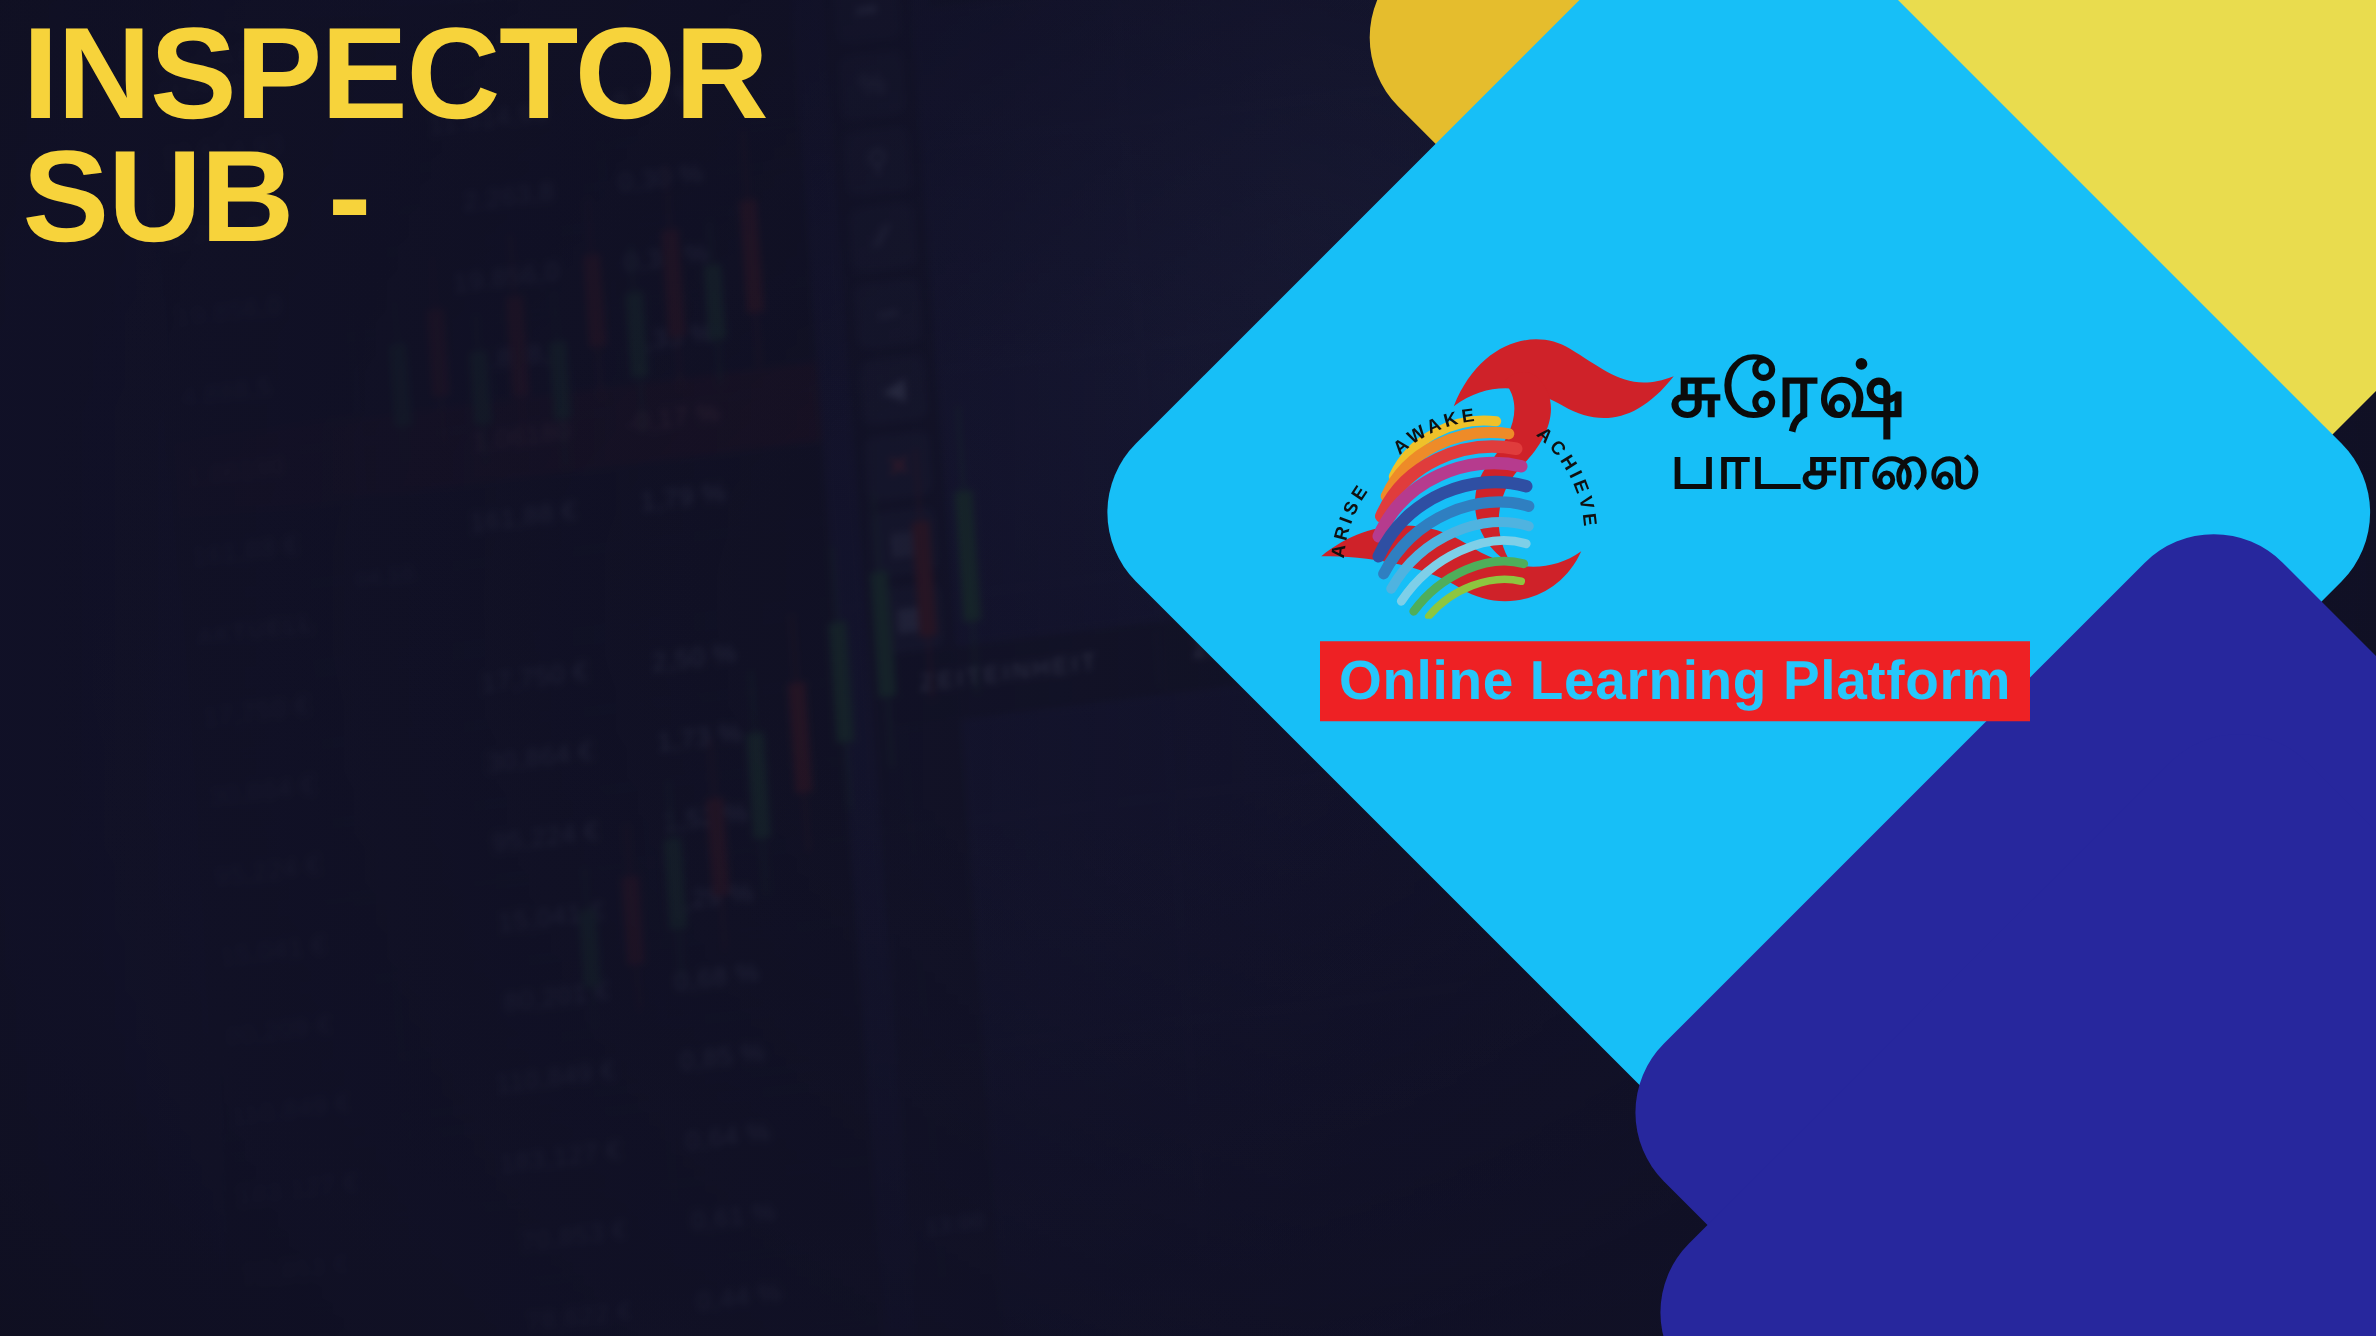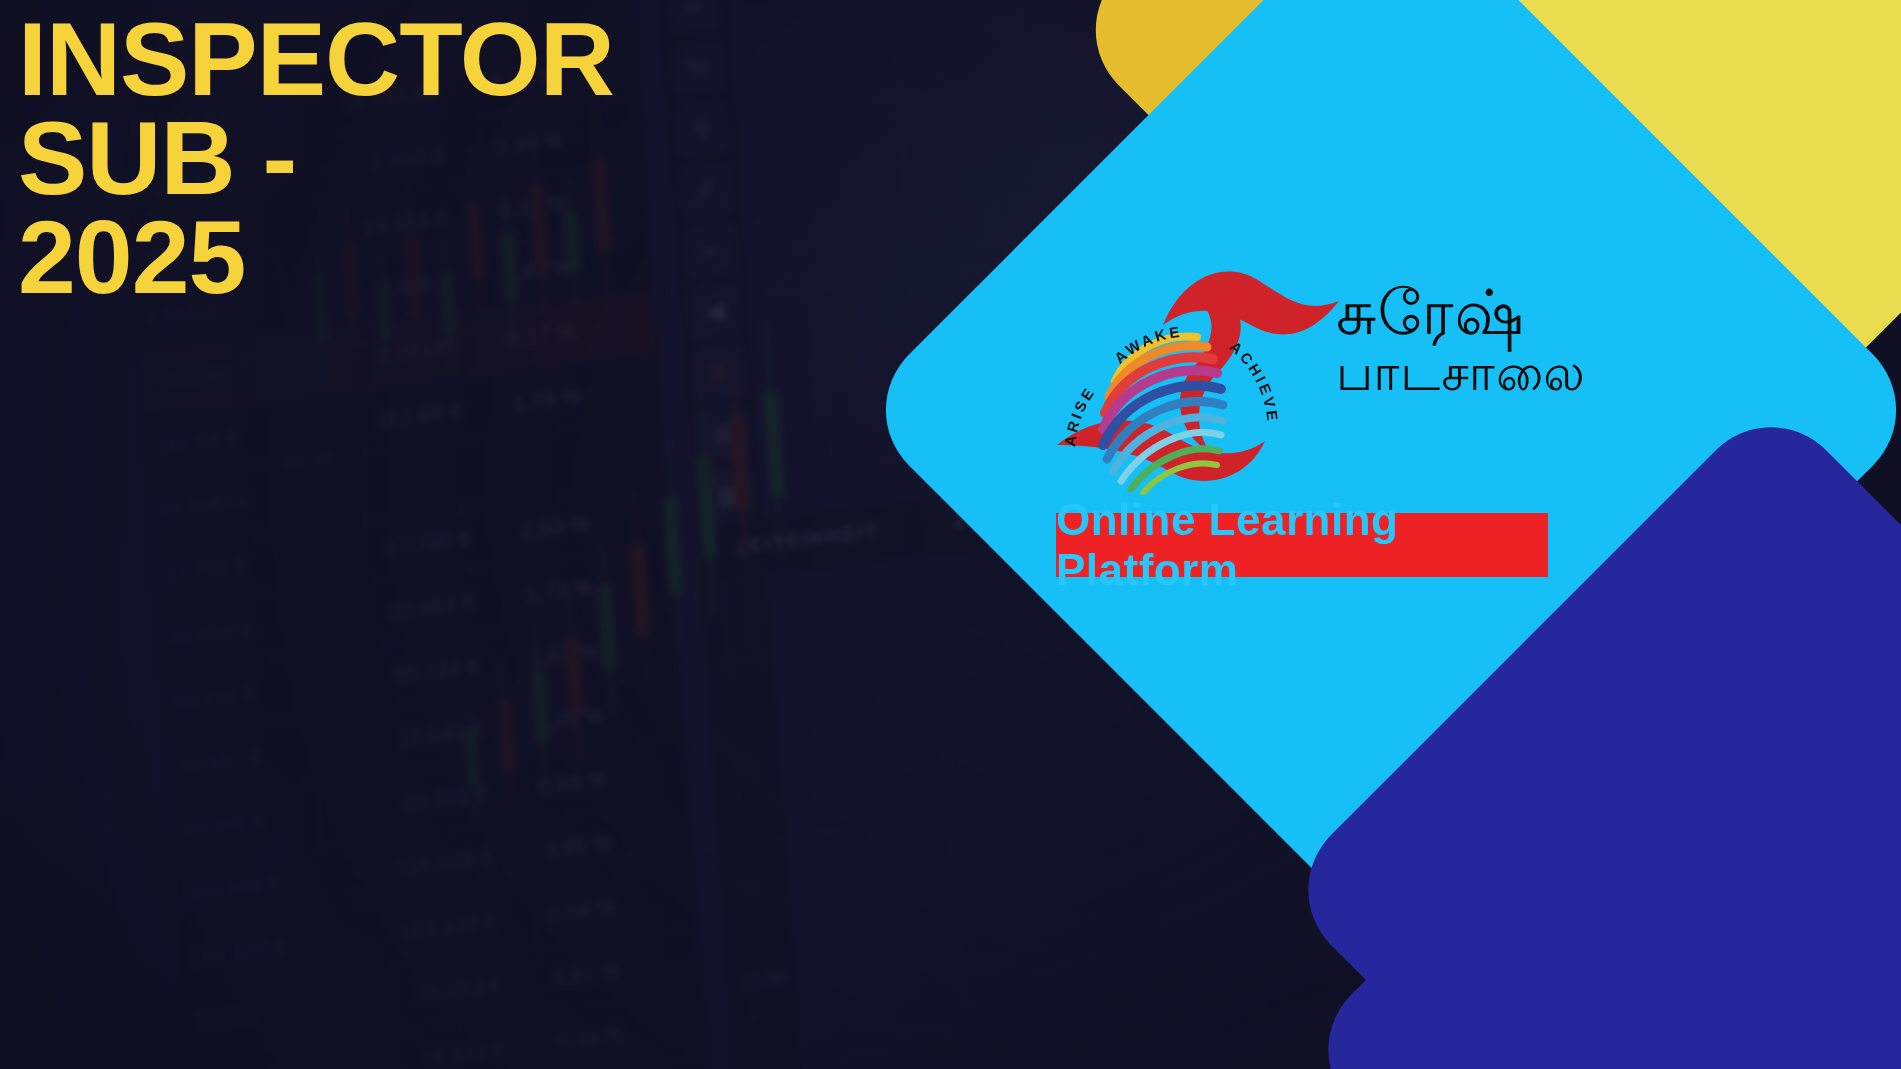--- a/index.html
+++ b/index.html
@@ -62,25 +62,25 @@
   .sq-gold  {width:640px;height:640px;background:#e5bd2d;left:275px;top:-290px;transform:rotate(45deg);}
   .sq-yellow{width:640px;height:640px;background:#e9dc4e;left:470px;top:-270px;transform:rotate(45deg);}
   .sq-cyan  {width:760px;height:760px;background:#17bff7;left:90px;top:30px;transform:rotate(45deg);}
   .sq-blue  {width:700px;height:700px;background:#27279d;left:500px;top:540px;transform:rotate(45deg);}
   .sq-blue2 {width:700px;height:700px;background:#27279d;left:520px;top:700px;transform:rotate(45deg);}
 
   
   .logo{position:absolute;left:130px;top:255px;width:800px;height:320px;}
   .logo-mark{position:absolute;left:0;top:0;width:300px;height:240px;}
   .logo-words{position:absolute;left:285px;top:26px;width:480px;}
-  .tam{color:#0b0b0b;font-weight:normal;line-height:1.02;letter-spacing:1px;
+  .tam{color:#0b0b0b;font-weight:bold;line-height:1.02;letter-spacing:1px;
        font-family:"Liberation Sans","DejaVu Sans",sans-serif;}
   .tam1{font-size:62px;}
   .tam2{font-size:50px;margin-top:4px;}
-  .ribbon{position:absolute;left:5px;top:258px;width:492px;height:64px;background:#ee2124;
+  .ribbon{position:absolute;left:5px;top:258px;width:568px;height:64px;background:#ee2124;
           display:flex;align-items:center;justify-content:center;}
   .ribbon span{color:#26c7fb;font-size:44px;font-weight:bold;letter-spacing:.5px;
                font-family:"Liberation Sans",sans-serif;}
 
   
   .headline{position:absolute;left:18px;top:10px;width:900px;}
   .headline .ln{
       color:#f7d33b;
       font-weight:bold;
       font-size:104px;
@@ -374,16 +374,15 @@
 
       <div class="ribbon">
         <span>Online Learning Platform</span>
       </div>
     </div>
   </div>
 
   <div class="headline">
     <div class="ln">INSPECTOR</div>
     <div class="ln">SUB -</div>
-    <div class="ln">2025</div>
   </div>
 
 </div>
 
 </body></html>

